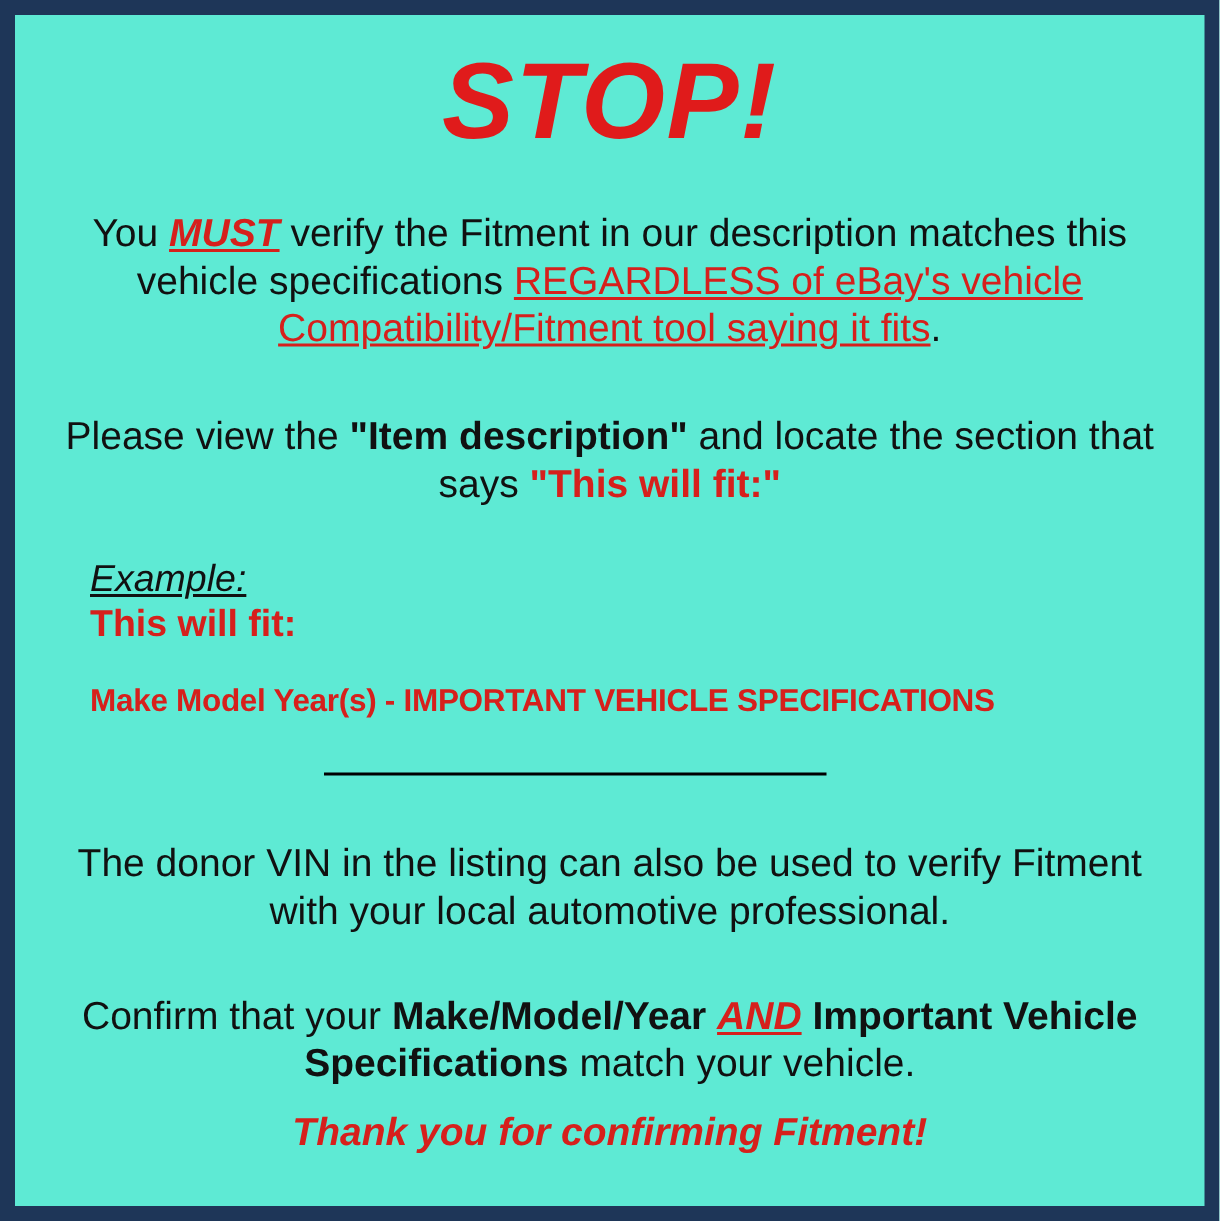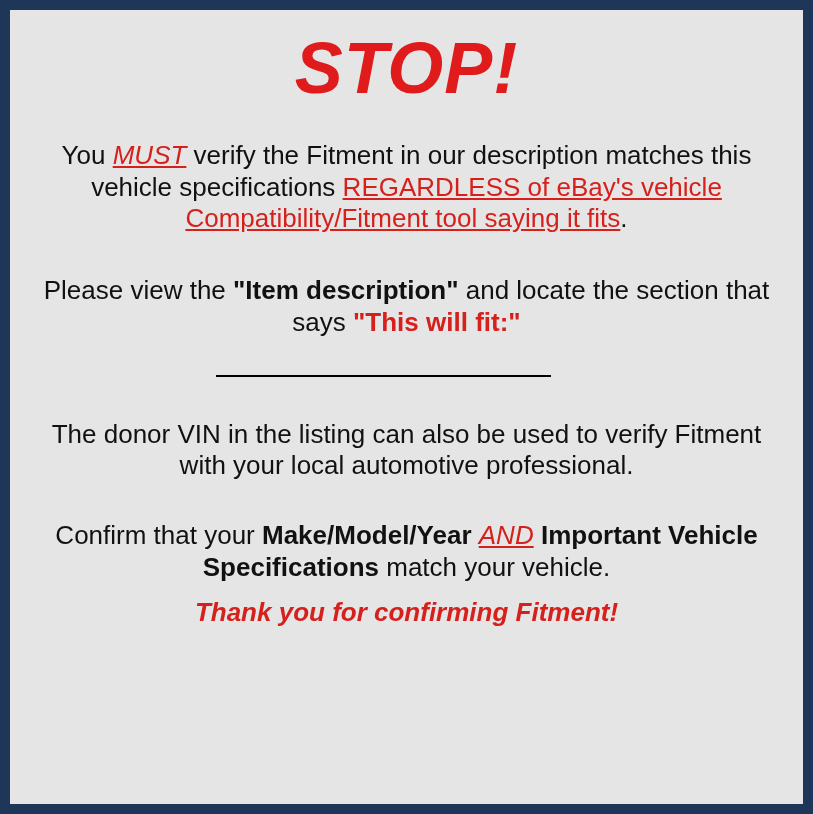--- a/index.html
+++ b/index.html
@@ -12,21 +12,21 @@
     height: 814px;
     font-family: "Liberation Sans", sans-serif;
     -webkit-font-smoothing: antialiased;
   }
 
   #notice-card {
     box-sizing: border-box;
     width: 813px;
     height: 814px;
     border: 10px solid #1e3658;
-    background: #e5e5e5;
+    background: #5eead4;
     position: relative;
     overflow: hidden;
   }
 
   .inner {
     box-sizing: border-box;
     width: 100%;
     height: 100%;
     padding: 0 14px;
     text-align: center;
@@ -67,21 +67,21 @@
     padding: 0 10px;
   }
 
   .p-must      { margin-top: 36px; }
   .p-view      { margin-top: 40px; }
   .p-confirm   { margin-top: 38px; }
   .p-vin       { margin-top: 38px; }
 
   .em-red-u {
     color: #d6201c;
-    font-weight: normal;
+    font-weight: bold;
     font-style: italic;
     text-decoration: underline;
     text-underline-offset: 2px;
   }
   .em-red-bold-u {
     color: #d6201c;
     font-weight: normal;
     text-decoration: underline;
     text-underline-offset: 2px;
   }
@@ -153,20 +153,25 @@
 <div id="notice-card">
   <div class="inner">
 
     <div class="stop-title">STOP!</div>
 
 
     <p class="para p-must"><span>You </span><span class="em-red-u">MUST</span><span> verify the Fitment in our description matches this vehicle specifications </span><span class="em-red-bold-u">REGARDLESS of eBay's vehicle Compatibility/Fitment tool saying it fits</span><span>.</span></p>
 
     <p class="para p-view"><span>Please view the </span><span class="em-black-bold">"Item description"</span><span> and locate the section that says </span><span class="em-red-bold">"This will fit:"</span></p>
 
+    <div class="example-block">
+      <div class="example-label">Example:</div>
+      <div class="example-fit">This will fit:</div>
+      <div class="example-spec">Make Model Year(s) - IMPORTANT VEHICLE SPECIFICATIONS</div>
+    </div>
 
     <div class="divider-wrap">
       <span class="divider"></span>
     </div>
 
     <p class="para p-vin">The donor VIN in the listing can also be used to verify Fitment with your local automotive professional.</p>
 
     <p class="para p-confirm"><span>Confirm that your </span><span class="em-black-bold">Make/Model/Year </span><span class="em-red-u">AND</span><span> </span><span class="em-black-bold">Important Vehicle Specifications</span><span> match your vehicle.</span></p>
 
     <div class="thanks">Thank you for confirming Fitment!</div>

